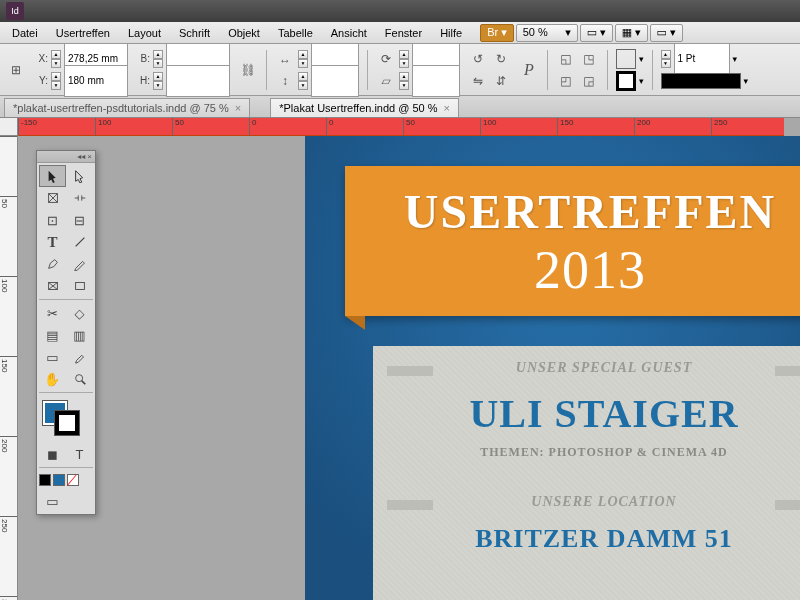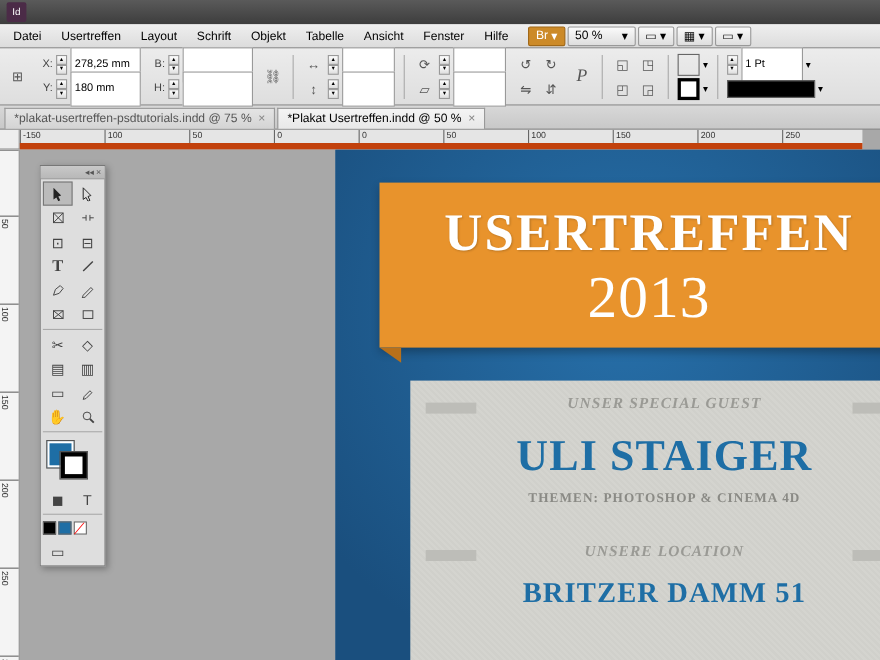--- a/index.html
+++ b/index.html
@@ -15,25 +15,25 @@
 .tb-group{display:flex;flex-direction:column;gap:2px}
 .tb-row{display:flex;align-items:center;gap:3px;height:20px}
 .tb-lbl{font-size:10px;width:14px;text-align:right;color:#444}
 .tb-input{width:64px;height:32px;border:1px solid #999;background:#fff;padding:0 3px;font-size:10px}
 .tb-stepper{width:10px;height:18px;display:flex;flex-direction:column}
 .tb-stepper span{flex:1;border:1px solid #999;background:linear-gradient(#fff,#ddd);font-size:5px;text-align:center;line-height:7px}
 .tb-sep{width:1px;height:40px;background:#aaa}
 .tb-icon{width:20px;height:20px;border:1px solid transparent;display:flex;align-items:center;justify-content:center;font-size:12px;color:#555}
 .color-swatch{width:20px;height:20px;border:1px solid #666}
 .tabs{height:22px;background:linear-gradient(#d8d8d8,#c8c8c8);display:flex;align-items:flex-end;padding-left:4px;border-bottom:1px solid #888}
-.tab{padding:3px 8px;background:linear-gradient(#e4e4e4,#d4d4d4);border:1px solid #999;border-bottom:none;margin-right:2px;font-size:10px;display:flex;align-items:flex-end;gap:6px;color:#555}
+.tab{padding:3px 8px;background:linear-gradient(#e4e4e4,#d4d4d4);border:1px solid #999;border-bottom:none;margin-right:20px;font-size:10px;display:flex;align-items:flex-end;gap:6px;color:#555}
 .tab.active{background:linear-gradient(#f4f4f4,#e8e8e8);color:#000}
 .tab-close{font-size:11px;color:#888}
 .workspace{position:relative;height:482px;background:#a8a8a8}
-.ruler-h{position:absolute;top:0;left:18px;right:16px;height:18px;background:#e5e5e5;border-bottom:6px solid #c2410c;overflow:hidden}
+.ruler-h{position:absolute;top:0;left:18px;right:16px;height:18px;background:#ef4444;border-bottom:1px solid #c2410c;overflow:hidden}
 .ruler-v{position:absolute;top:18px;left:0;width:18px;bottom:0;background:#f4f4f4;border-right:1px solid #888;overflow:hidden}
 .ruler-corner{position:absolute;top:0;left:0;width:18px;height:18px;background:#eee;border-right:1px solid #888;border-bottom:1px solid #888}
 .ruler-h .tick{position:absolute;top:0;height:18px;border-left:1px solid #666;font-size:8px;padding-left:2px;color:#333}
 .ruler-v .tick{position:absolute;left:0;width:18px;border-top:1px solid #666;font-size:8px;color:#333;writing-mode:vertical-lr;padding-top:2px}
 .canvas-area{position:absolute;top:18px;left:18px;right:0;bottom:0;background:#a8a8a8;overflow:hidden}
 .document{position:absolute;left:287px;top:0;width:520px;height:482px;background:#1e5a8e}
 .doc-bg{position:absolute;inset:0;background:radial-gradient(circle at 50% 30%,#2770aa 0%,#1a4f7e 80%)}
 .orange-banner{position:absolute;top:30px;left:40px;right:-10px;height:150px;background:#e8932c;box-shadow:0 4px 8px rgba(0,0,0,.3)}
 .banner-fold{position:absolute;top:180px;left:40px;width:20px;height:14px;background:#b8701a;clip-path:polygon(0 0,100% 0,100% 100%)}
 .banner-title{color:#fff;font-family:Georgia,serif;font-weight:bold;text-align:center;padding-top:18px;font-size:48px;letter-spacing:2px;text-shadow:1px 1px 2px rgba(0,0,0,.2)}

